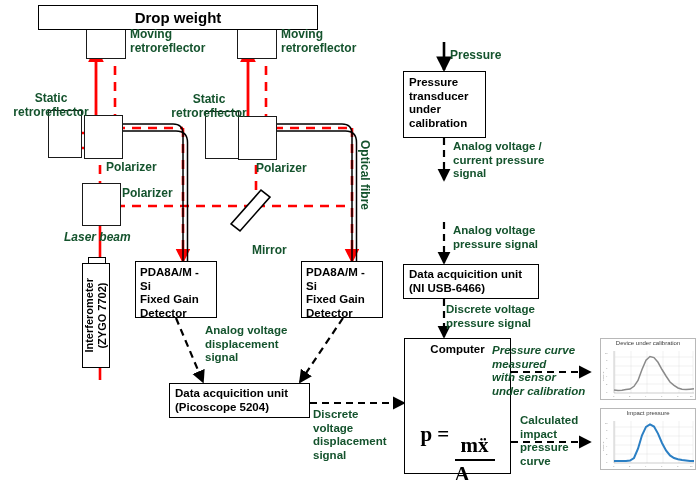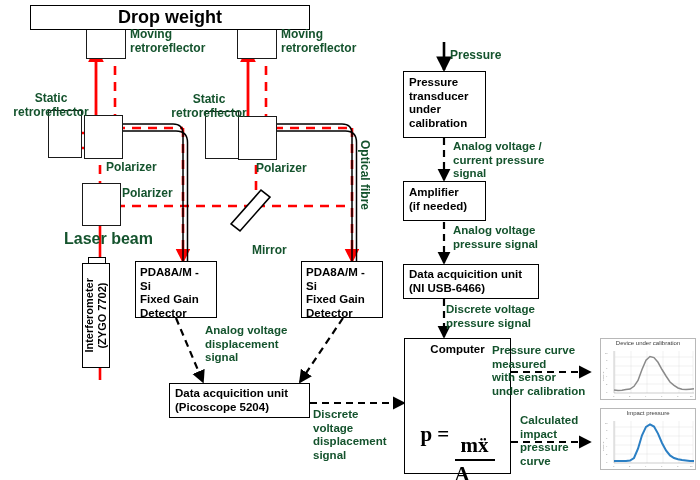--- a/index.html
+++ b/index.html
@@ -205,35 +205,31 @@
   </svg>
 
   <div class="optic" style="left:48px;top:110px;width:34px;height:48px;"></div>
   <div class="optic" style="left:205px;top:111px;width:34px;height:48px;"></div>
   <div class="optic" style="left:84px;top:115px;width:39px;height:44px;"></div>
   <div class="optic" style="left:238px;top:116px;width:39px;height:44px;"></div>
   <div class="optic" style="left:82px;top:183px;width:39px;height:43px;"></div>
   <div class="optic" style="left:86px;top:29px;width:40px;height:30px;"></div>
   <div class="optic" style="left:237px;top:29px;width:40px;height:30px;"></div>
 
-  <div class="box ctr" style="left:30px;top:5px;height:25px;width:280px;display:flex;align-items:center;justify-content:center;font-size:18px;">
+  <div class="box ctr" style="left:38px;top:5px;height:25px;width:280px;display:flex;align-items:center;justify-content:center;font-size:15px;">
     <span>Drop weight</span>
   </div>
 
   <div class="box" style="left:403px;top:71px;width:83px;height:67px;padding:4px 5px;">
     <span style="white-space:pre-line;">Pressure
 transducer
 under
 calibration</span>
   </div>
 
-  <div class="box" style="left:403px;top:181px;width:83px;height:40px;padding:4px 5px;">
-    <span style="white-space:pre-line;">Amplifier
-(if needed)</span>
-  </div>
 
   <div class="box" style="left:403px;top:264px;width:136px;height:35px;padding:3px 5px;">
     <span style="white-space:pre-line;">Data acquicition unit
 (NI USB-6466)</span>
   </div>
 
   <div class="box" style="left:135px;top:261px;width:82px;height:57px;padding:4px 4px;">
     <span style="white-space:pre-line;">PDA8A/M - Si
 Fixed Gain
 Detector</span>
@@ -276,21 +272,21 @@
 retroreflector</div>
   <div class="lbl ctr" style="left:166px;top:92px;width:86px;font-size:12px;">Static
 retroreflector</div>
 
   <div class="lbl" style="left:106px;top:160px;font-size:12px;">Polarizer</div>
   <div class="lbl" style="left:256px;top:161px;font-size:12px;">Polarizer</div>
   <div class="lbl" style="left:122px;top:186px;font-size:12px;">Polarizer</div>
 
   <div class="lbl" style="left:252px;top:211px;font-size:12px;margin-top:32px;">Mirror</div>
 
-  <div class="lbl" style="left:64px;top:230px;font-size:16px;">Laser beam</div>
+  <div class="lbl" style="left:64px;top:230px;font-size:12px;font-style:italic;">Laser beam</div>
 
   <div class="lbl" style="left: 358px; top: 140px; font-size: 12px; writing-mode: vertical-rl;">Optical fibre</div>
 
   <div class="lbl" style="left:450px;top:48px;font-size:12px;">Pressure</div>
 
   <div class="lbl" style="left:453px;top:140px;">Analog voltage /
 current pressure
 signal</div>
 
   <div class="lbl" style="left:453px;top:224px;">Analog voltage
@@ -301,21 +297,21 @@
 
   <div class="lbl" style="left:205px;top:324px;">Analog voltage
 displacement
 signal</div>
 
   <div class="lbl" style="left:313px;top:408px;">Discrete
 voltage
 displacement
 signal</div>
 
-  <div class="lbl" style="left:492px;top:344px;">Pressure curve
+  <div class="lbl" style="left:492px;top:344px;font-style:italic;">Pressure curve
 measured
 with sensor
 under calibration</div>
 
   <div class="lbl" style="left:520px;top:414px;">Calculated
 impact
 pressure
 curve</div>
 
   <div class="chartbox" style="left:600px;top:338px;width:96px;height:62px;">

